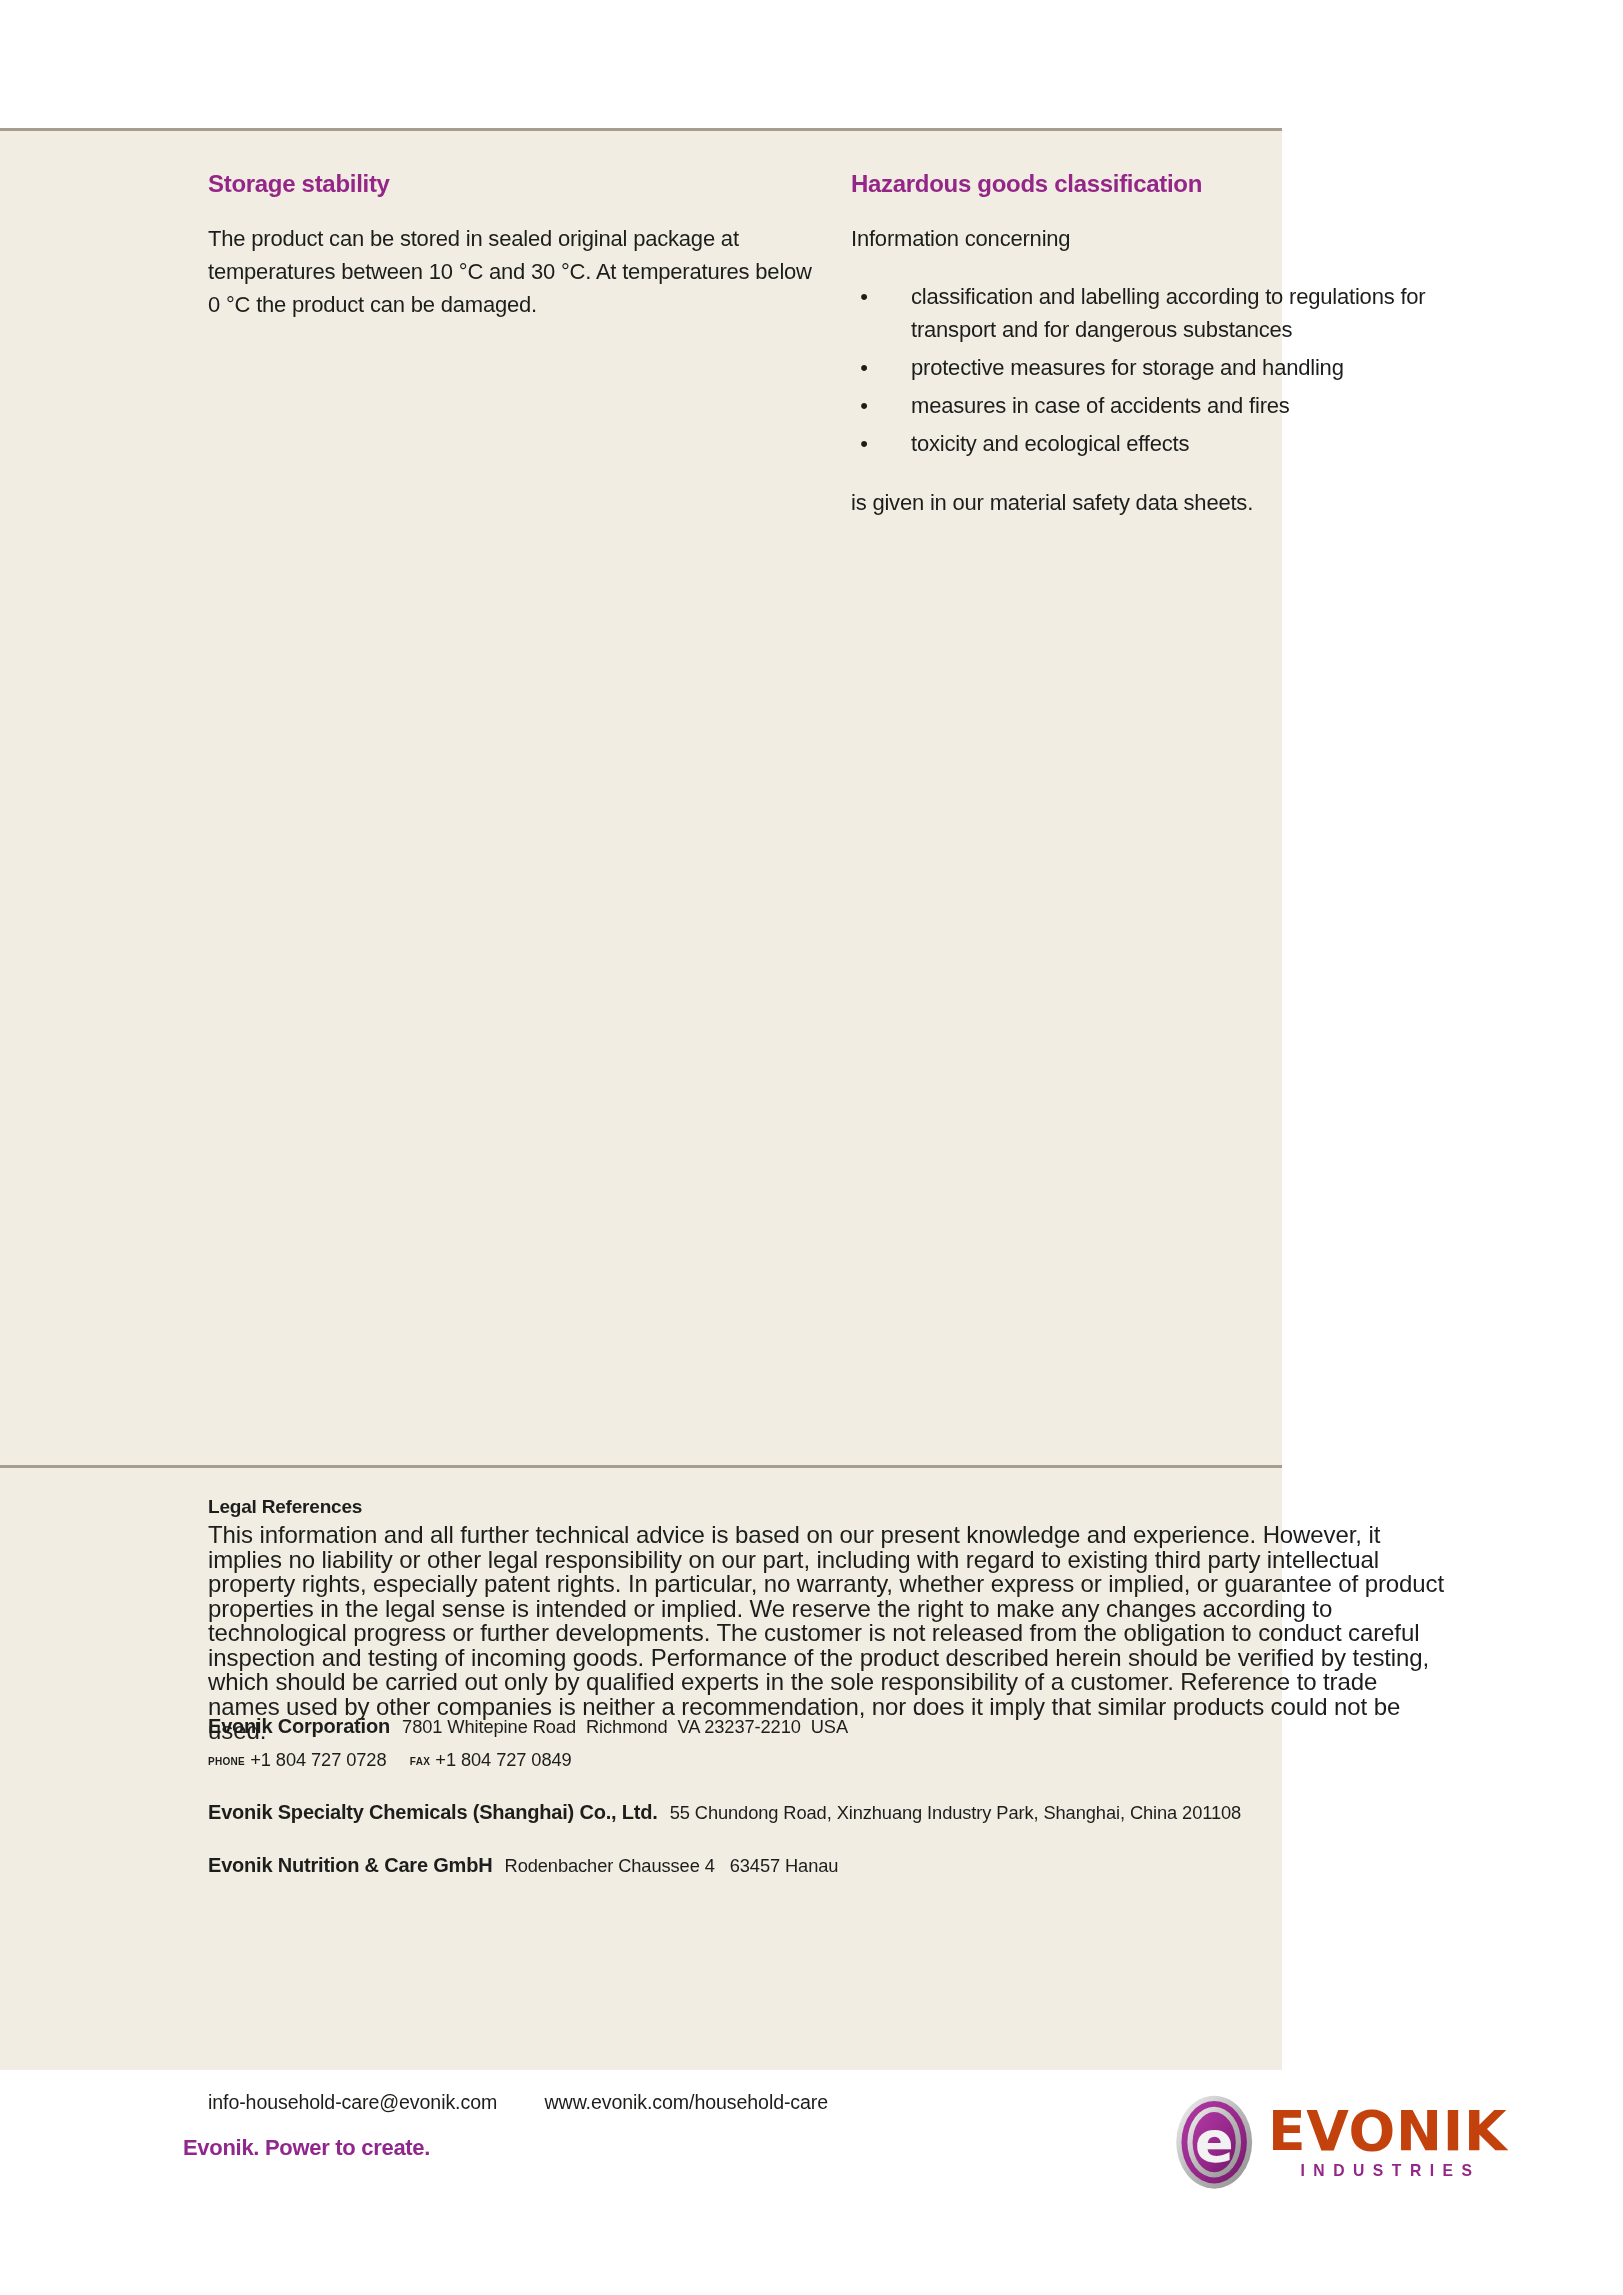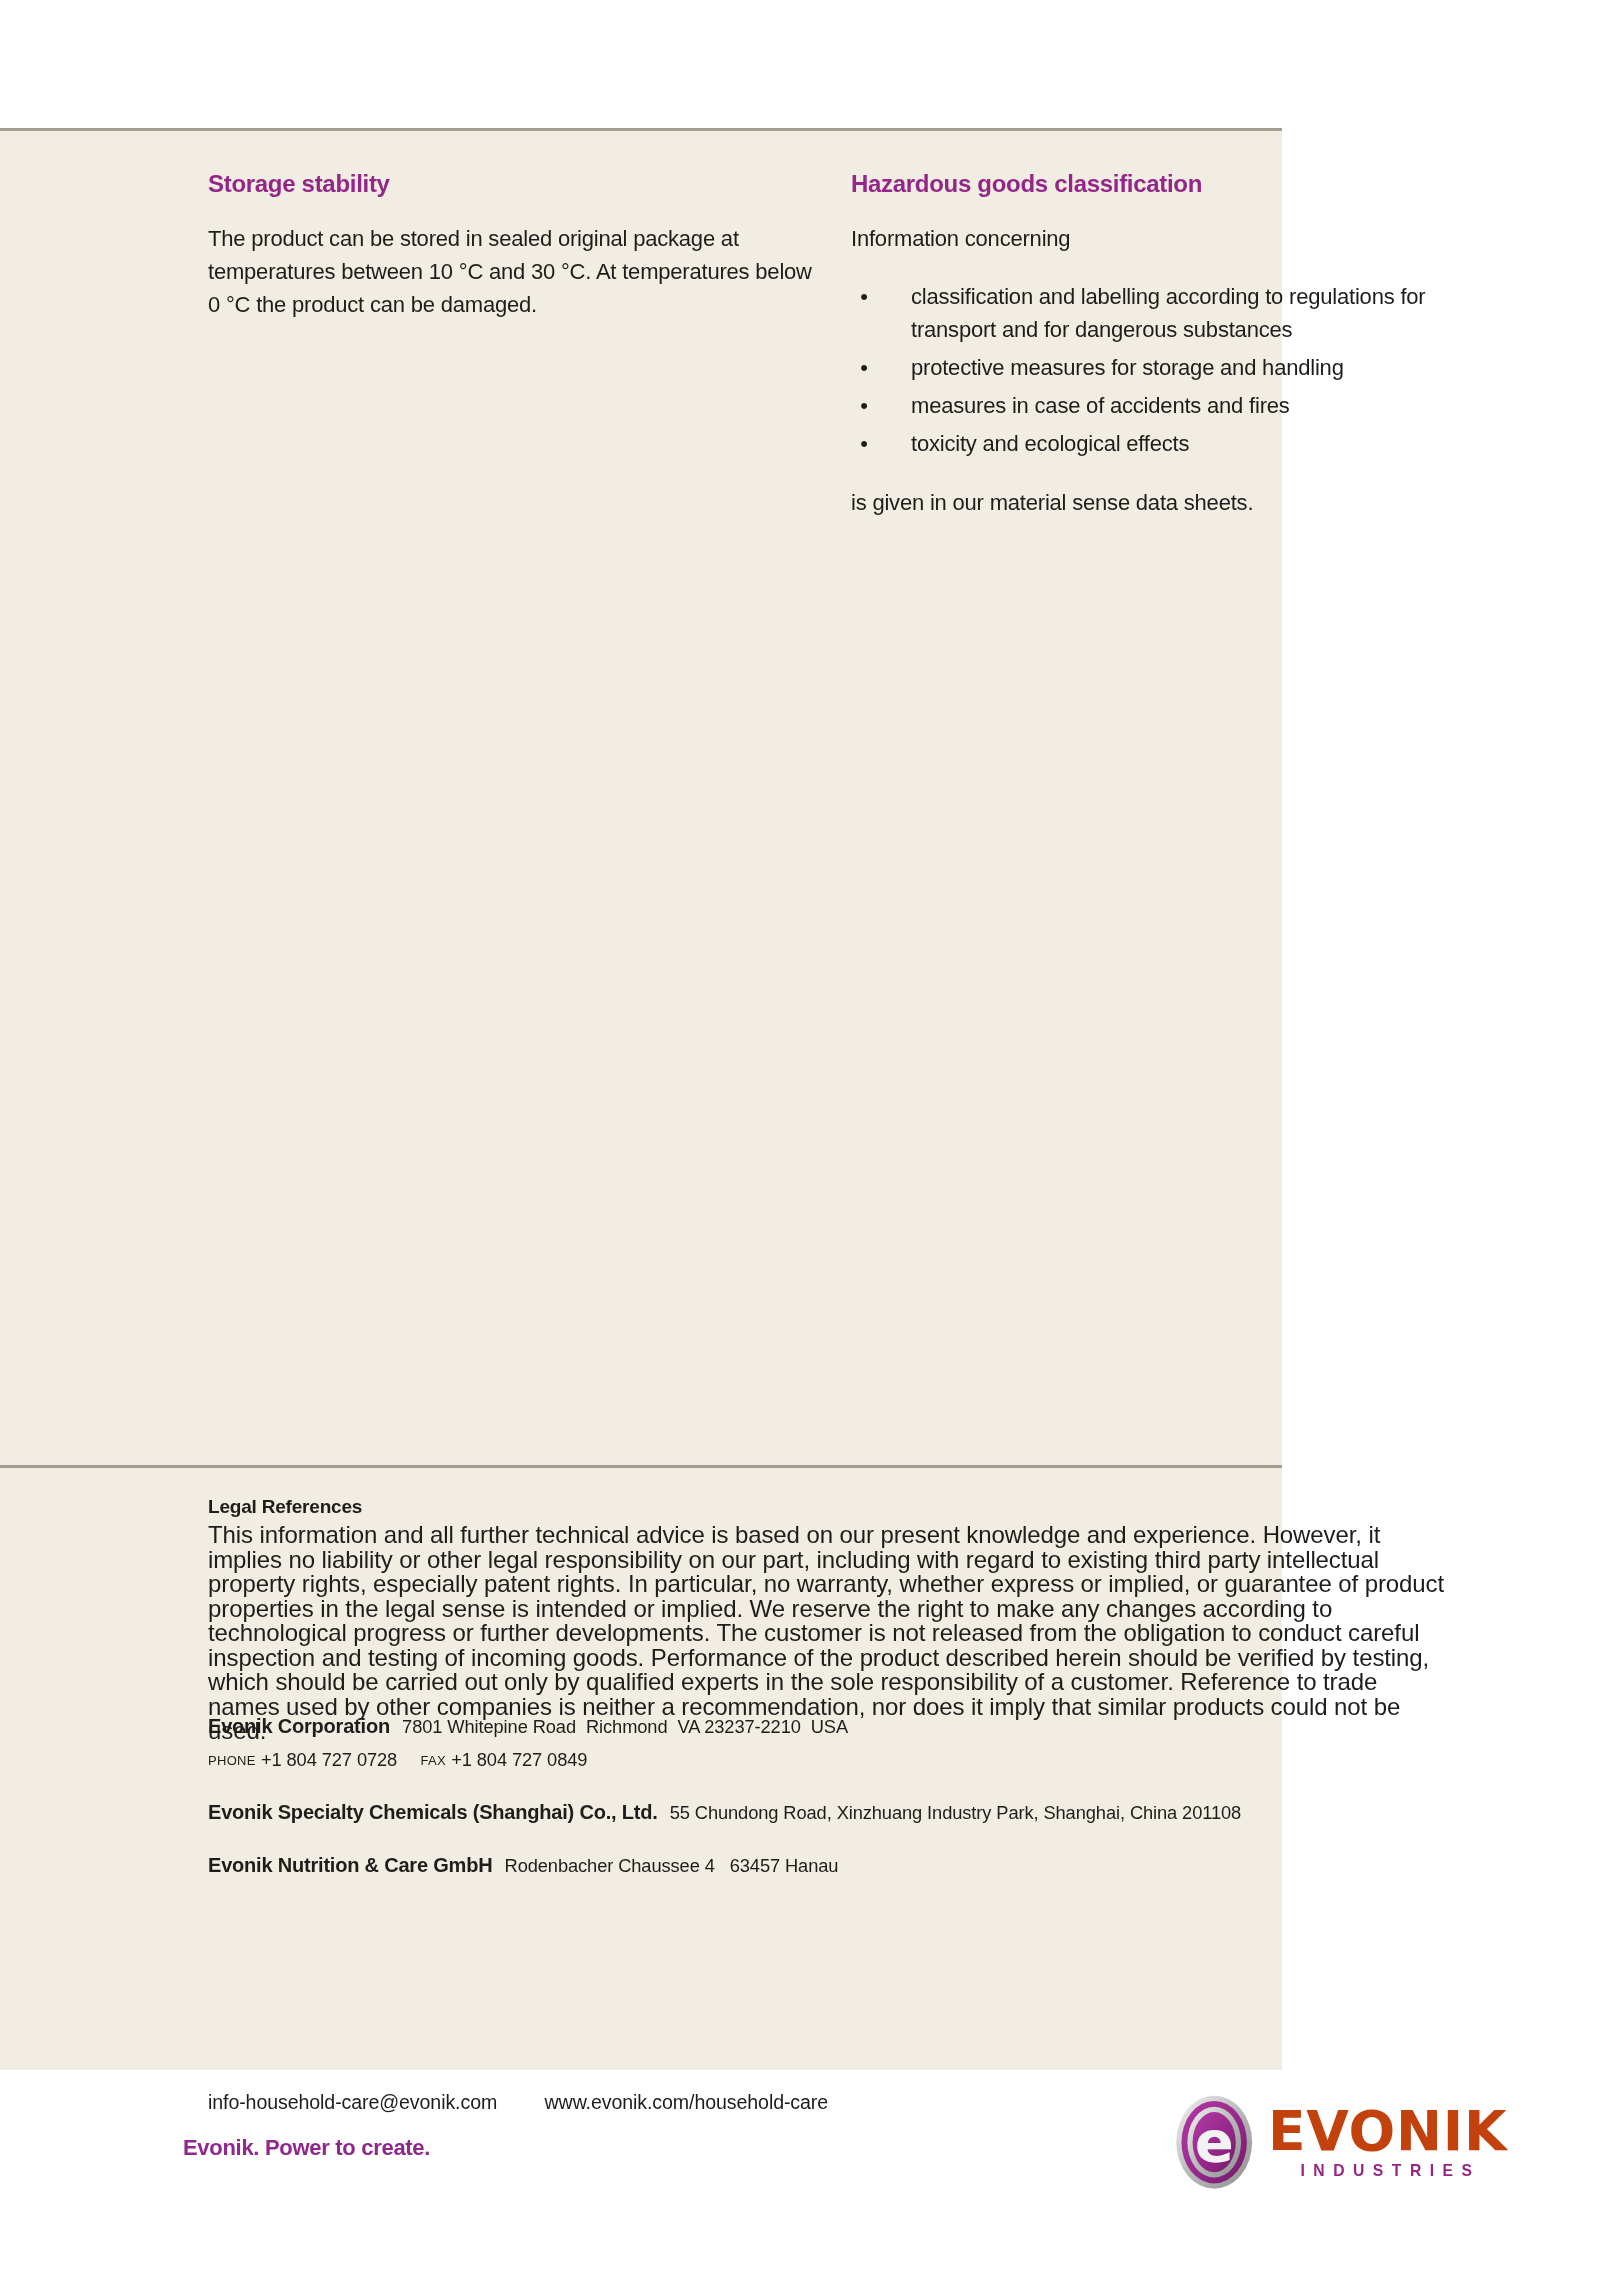--- a/index.html
+++ b/index.html
@@ -52,21 +52,21 @@
   .legal { position: absolute; left: 208px; top: 1365px; width: 1240px; }
   .legal-heading { font-size: 19px; font-weight: 700; letter-spacing: -0.2px; margin-bottom: 5.2px; }
   .legal-text { font-size: 24px; line-height: 24.5px; letter-spacing: -0.1px; }
   
   .contacts { position: absolute; left: 208px; top: 1584px; width: 1296px; }
   .contact-block { margin-bottom: 30px; }
   .contact-name { font-size: 20px; font-weight: 700; letter-spacing: -0.2px; white-space: pre-wrap; }
   .contact-address { font-size: 18.3px; letter-spacing: -0.1px; white-space: pre-wrap; margin-left: 9.2px; }
   .contact-phone-line { margin-top: 10.5px; font-size: 18.3px; letter-spacing: -0.1px; }
   .tel-label {
-    font-size: 13px; font-weight: 400; letter-spacing: 0.3px;
+    font-size: 10px; font-weight: 700; letter-spacing: 0.3px;
     vertical-align: 0.7px; margin-right: 5.2px;
   }
   .tel-label.fax { margin-left: 18.3px; }
   
   .links { position: absolute; left: 208px; top: 1960px; font-size: 19.6px; letter-spacing: -0.1px; }
   .links .website { margin-left: 42px; }
   
   .tagline {
     position: absolute; left: 183px; top: 2135px;
     font-size: 22px; font-weight: 700; color: #90278c; letter-spacing: -0.3px;
@@ -114,21 +114,21 @@
         </li>
         <li class="bullet-item">
           <span class="bullet-dot">•</span>
           <span>measures in case of accidents and fires</span>
         </li>
         <li class="bullet-item">
           <span class="bullet-dot">•</span>
           <span>toxicity and ecological effects</span>
         </li>
       </ul>
-      <div class="body-text outro-text">is given in our material sense data sheets.</div>
+      <div class="body-text outro-text">is given in our material safety data sheets.</div>
     </div>
 
     <div class="rule-mid"></div>
 
     <div class="legal">
       <div class="legal-heading">Legal References</div>
       <div class="legal-text">This information and all further technical advice is based on our present knowledge and experience. However, it implies no liability or other legal responsibility on our part, including with regard to existing third party intellectual property rights, especially patent rights. In particular, no warranty, whether express or implied, or guarantee of product properties in the legal sense is intended or implied. We reserve the right to make any changes according to technological progress or further developments. The customer is not released from the obligation to conduct careful inspection and testing of incoming goods. Performance of the product described herein should be verified by testing, which should be carried out only by qualified experts in the sole responsibility of a customer. Reference to trade names used by other companies is neither a recommendation, nor does it imply that similar products could not be used.</div>
     </div>
 
     <div class="contacts">

